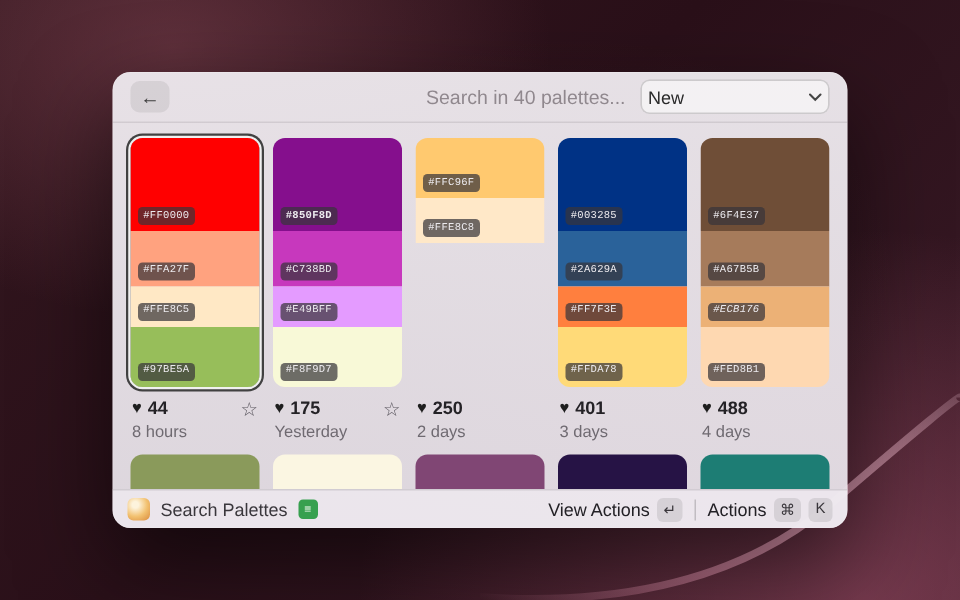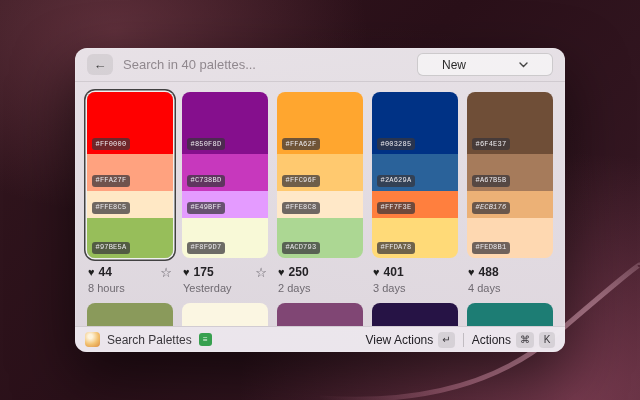--- a/index.html
+++ b/index.html
@@ -35,27 +35,27 @@
   .back-btn {
     width: 26px; height: 21px; flex: none;
     border: none; border-radius: 6px;
     background: rgba(0,0,0,0.07);
     color: #3c3c3c; font-size: 13px; line-height: 20px;
     cursor: pointer;
   }
   .search-input {
     flex: 1; border: none; outline: none; background: transparent;
     font-family: "Liberation Sans", sans-serif;
-    font-size: 13px; color: #3a3a3a;
+    font-size: 13px; color: #3a3a3a; text-align: right;
   }
   .search-input::placeholder { color: #90888e; }
   .dropdown {
-    flex: none; width: 136px; height: 23px;
+    flex: none; width: 126px; height: 23px;
     display: flex; align-items: center; justify-content: space-between;
-    padding: 0 24px;
+    padding: 0 4px;
     border: 1px solid rgba(0,0,0,0.16); border-radius: 6px;
     background: rgba(255,255,255,0.55);
     font-size: 12px; color: #2a2a2a;
     cursor: pointer;
   }
   .chev { display: block; }
 
   
   .main {
     height: 244px; flex: none; overflow: hidden;
@@ -170,21 +170,21 @@
         <div class="meta">
           <span class="heart">♥</span>
           <span class="likes">44</span>
           <span class="star">☆</span>
         </div>
         <div class="time">8 hours</div>
       </div>
 
       <div class="col">
         <div class="card">
-          <div class="swatch s1" style="background: rgb(133, 15, 141);">
+          <div class="swatch s1" style="background: rgb(133, 15, 141); font-weight: bold;">
               <span class="hex">#850F8D</span>
             </div>
           <div class="swatch s2" style="background: rgb(199, 56, 189);">
               <span class="hex">#C738BD</span>
             </div>
           <div class="swatch s3" style="background: rgb(228, 155, 255);">
               <span class="hex">#E49BFF</span>
             </div>
           <div class="swatch s4" style="background: rgb(248, 249, 215);">
               <span class="hex">#F8F9D7</span>
@@ -193,31 +193,25 @@
         <div class="meta">
           <span class="heart">♥</span>
           <span class="likes">175</span>
           <span class="star">☆</span>
         </div>
         <div class="time">Yesterday</div>
       </div>
 
       <div class="col">
         <div class="card">
-          <div class="swatch s1" style="background: rgb(255, 166, 47);">
-              <span class="hex">#FFA62F</span>
-            </div>
           <div class="swatch s2" style="background: rgb(255, 201, 111);">
               <span class="hex">#FFC96F</span>
             </div>
           <div class="swatch s3" style="background: rgb(255, 232, 200);">
               <span class="hex">#FFE8C8</span>
-            </div>
-          <div class="swatch s4" style="background: rgb(172, 215, 147);">
-              <span class="hex">#ACD793</span>
             </div>
         </div>
         <div class="meta">
           <span class="heart">♥</span>
           <span class="likes">250</span>
 
         </div>
         <div class="time">2 days</div>
       </div>
 

